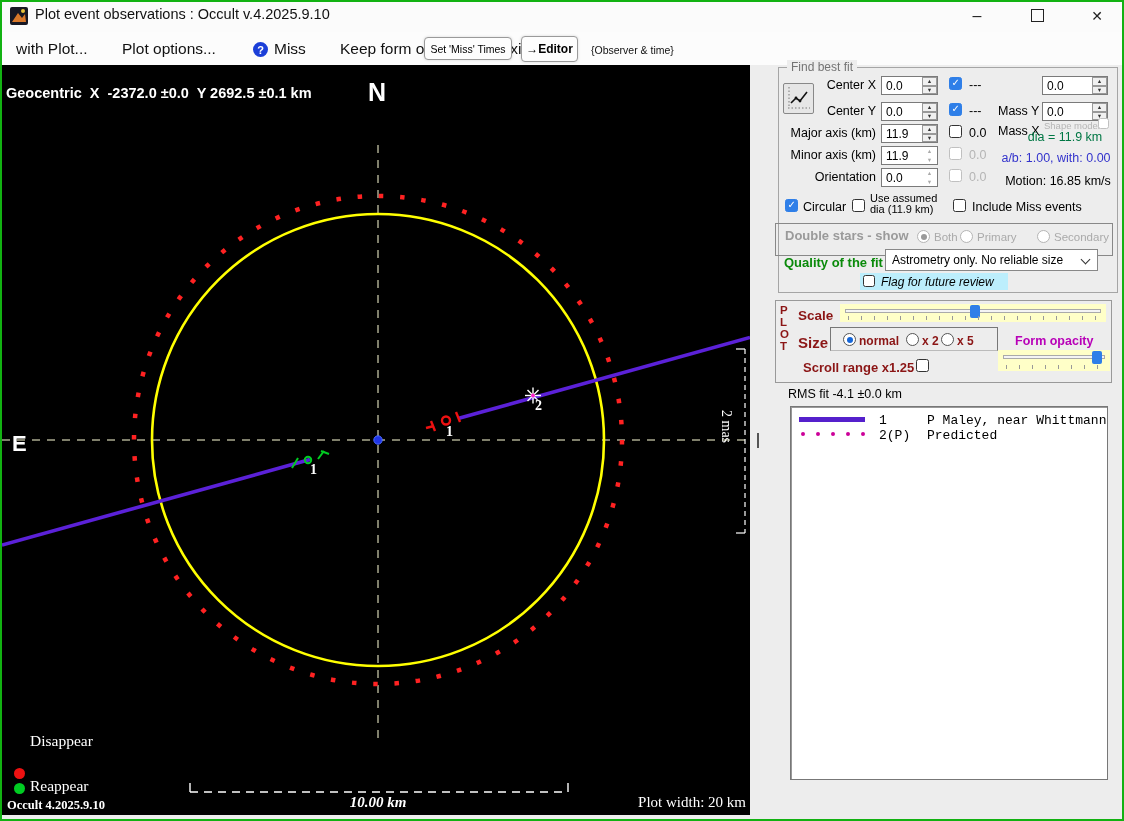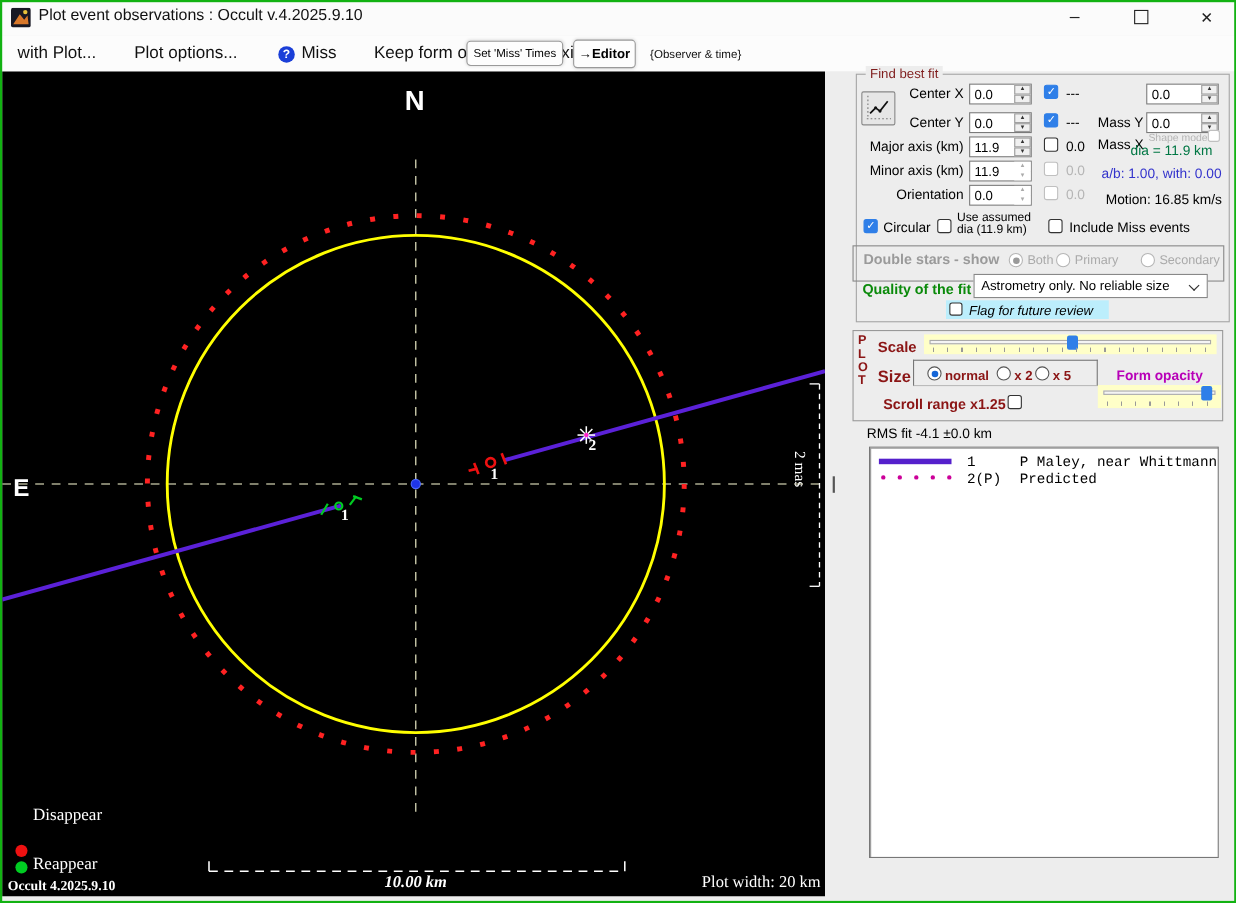--- a/index.html
+++ b/index.html
@@ -34,21 +34,21 @@
   .serif { font-family:"Liberation Serif", serif; }
   .chordlbl { font-family:"Liberation Serif", serif; font-weight:bold; font-size:14px; text-shadow:0 0 2px #000; }
   .mas-label { writing-mode:vertical-rl; font-family:"Liberation Serif", serif; font-size:14px; }
   .leg-dot { position:absolute; width:11px; height:11px; border-radius:50%; }
 
   
   .side { position:absolute; left:750px; top:65px; width:374px; height:756px; background:#ededed; }
   .splitter { position:absolute; left:7px; top:368px; width:2px; height:15px; background:#555; }
   .panel { position:absolute; left:20px; top:0; width:352px; height:756px; }
   .group { position:absolute; border:1px solid #a5a5a5; }
-  .group-label { position:absolute; top:-8px; left:8px; background:#ededed; padding:0 4px; font-size:12px; color:#7f1d1d; white-space:nowrap; }
+  .group-label { position:absolute; top:-8px; left:8px; background:#ededed; padding:0 4px; font-size:12px; color:#737373; white-space:nowrap; }
   .lbl { position:absolute; font-size:12.5px; color:#000; white-space:nowrap; }
   .rlbl { text-align:right; }
   .spin { position:absolute; height:19px; background:#fff; border:1px solid #7a7a7a; display:flex; font-size:12px; }
   .spin-val { flex:1; padding:2px 0 0 4px; color:#000; }
   .spin-btns { width:15px; display:flex; flex-direction:column; }
   .spin-btns span { flex:1; display:flex; align-items:center; justify-content:center; background:#f0f0f0; border:1px solid #999; }
   .spin-up::after { content:"▲"; font-size:5.5px; color:#333; }
   .spin-dn::after { content:"▼"; font-size:5.5px; color:#333; }
   .spin.dis .spin-btns span { background:#fff; border:none; }
   .spin.dis .spin-up::after, .spin.dis .spin-dn::after { color:#aaa; }
@@ -148,20 +148,21 @@
         <line x1="523" y1="330.5" x2="539" y2="330.5"></line>
         <line x1="531" y1="322.5" x2="531" y2="338.5"></line>
         <line x1="525.5" y1="325" x2="536.5" y2="336"></line>
         <line x1="525.5" y1="336" x2="536.5" y2="325"></line>
       </g>
       <circle cx="531" cy="330.5" r="2" fill="#ff22cc"></circle>
 
       <circle cx="376" cy="375" r="4.2" fill="#1f35e8" stroke="#4d6bff" stroke-width="1"></circle>
     </svg>
 
+    <div class="ptxt p-hdr" style="left:4px; top:20px;">Geocentric  X  -2372.0 ±0.0  Y 2692.5 ±0.1 km</div>
     <div class="ptxt" style="left:366px; top:13px; font-size:25px; font-weight:bold;">N</div>
     <div class="ptxt" style="left:10px; top:366px; font-size:22px; font-weight:bold;">E</div>
     <div class="ptxt chordlbl" style="left:308px; top:397px;">1</div>
     <div class="ptxt chordlbl" style="left:444px; top:359px;">1</div>
     <div class="ptxt chordlbl" style="left:533px; top:333px;">2</div>
     <div class="ptxt mas-label" style="left:716px; top:345px;">2 mas</div>
     <div class="ptxt serif" style="left:330px; top:729px; width:92px; text-align:center; font-size:15px; font-style:italic; font-weight:bold;">10.00 km</div>
     <div class="ptxt serif" style="right:4px; top:729px; font-size:15px;">Plot width: 20 km</div>
     <span class="leg-dot" style="left:12px; top:703px; background:#ee1111;"></span>
     <div class="ptxt serif" style="left:28px; top:667px; font-size:15.5px;">Disappear</div>

